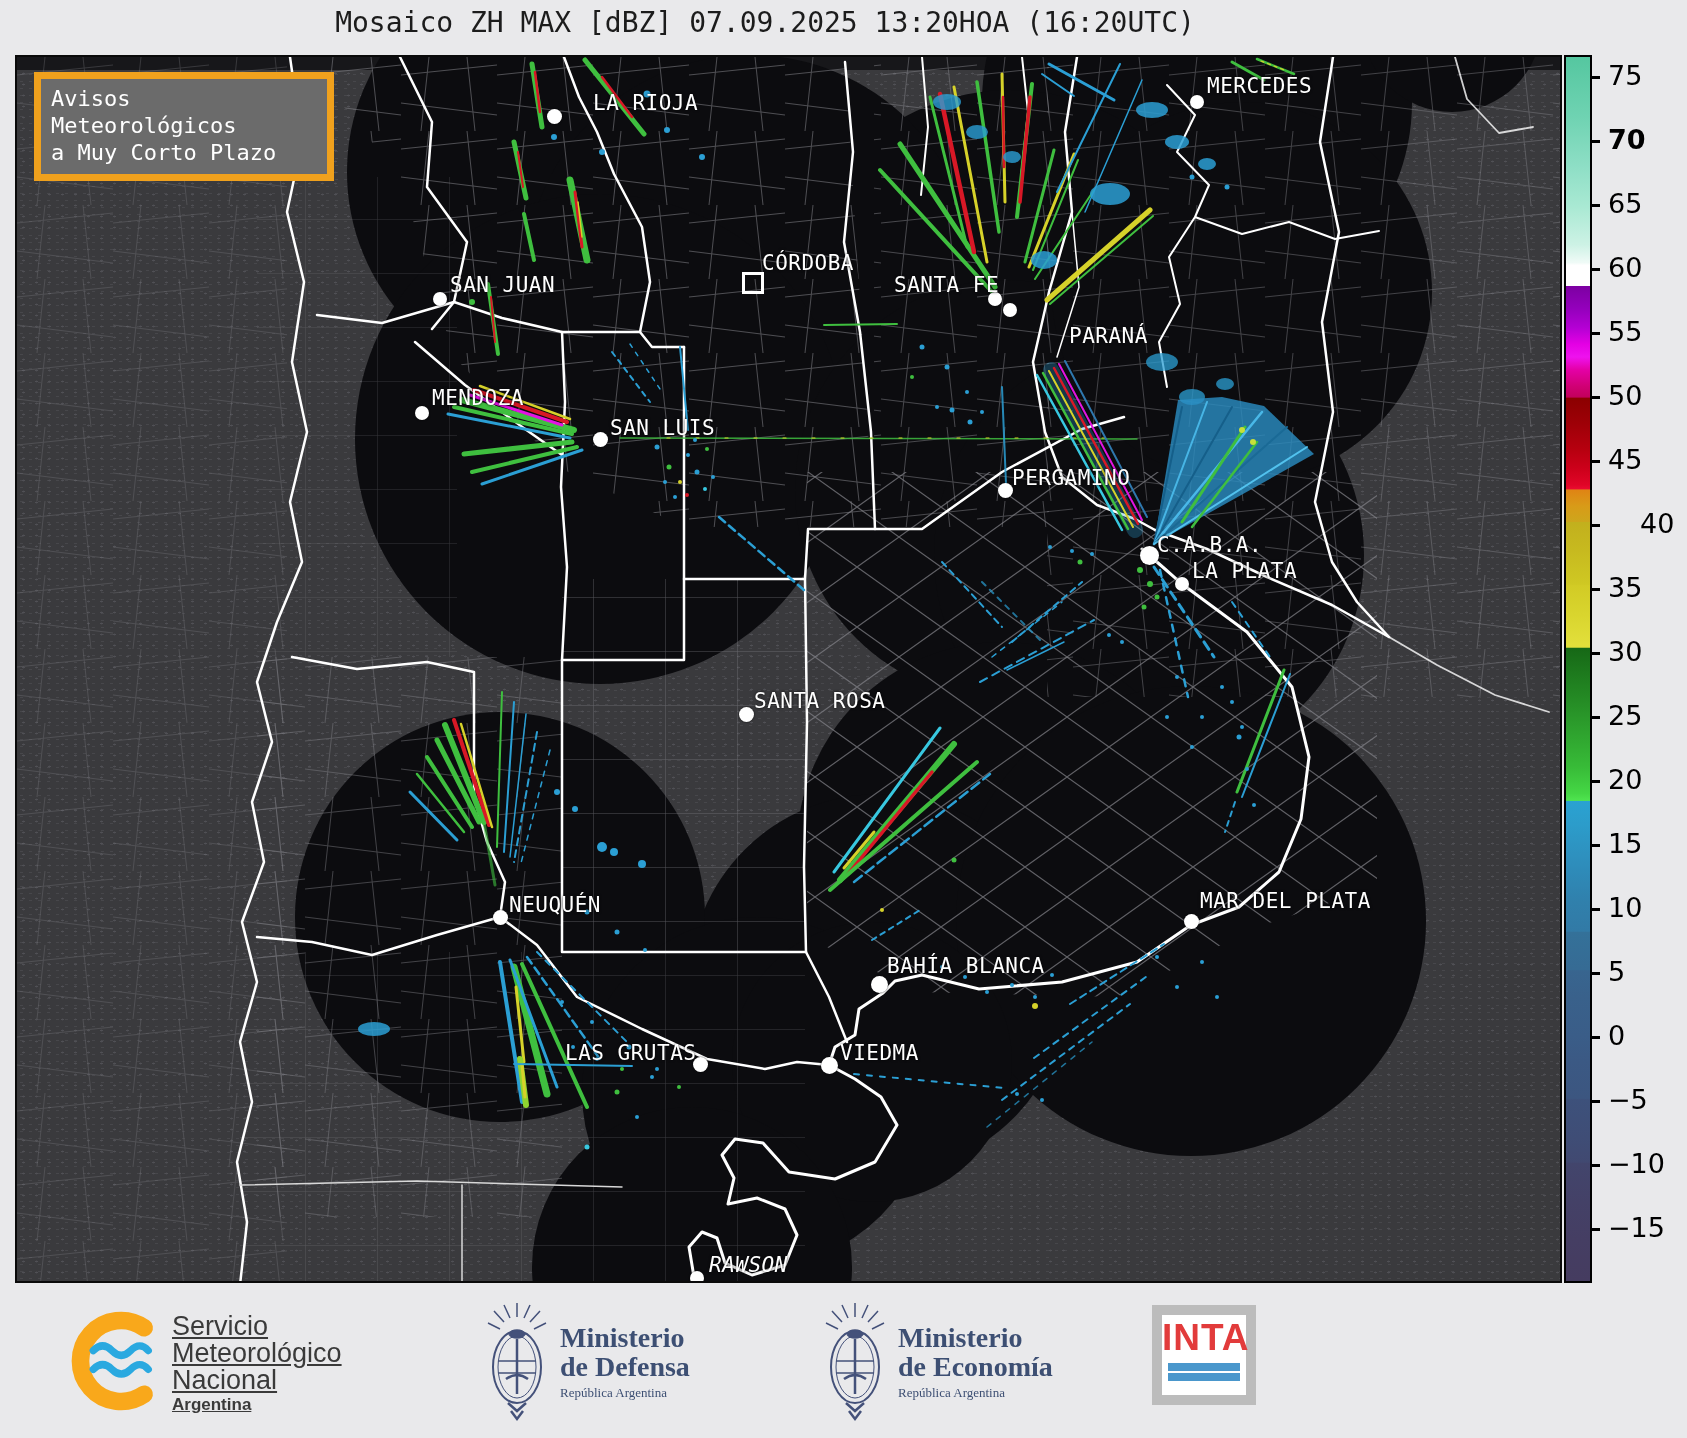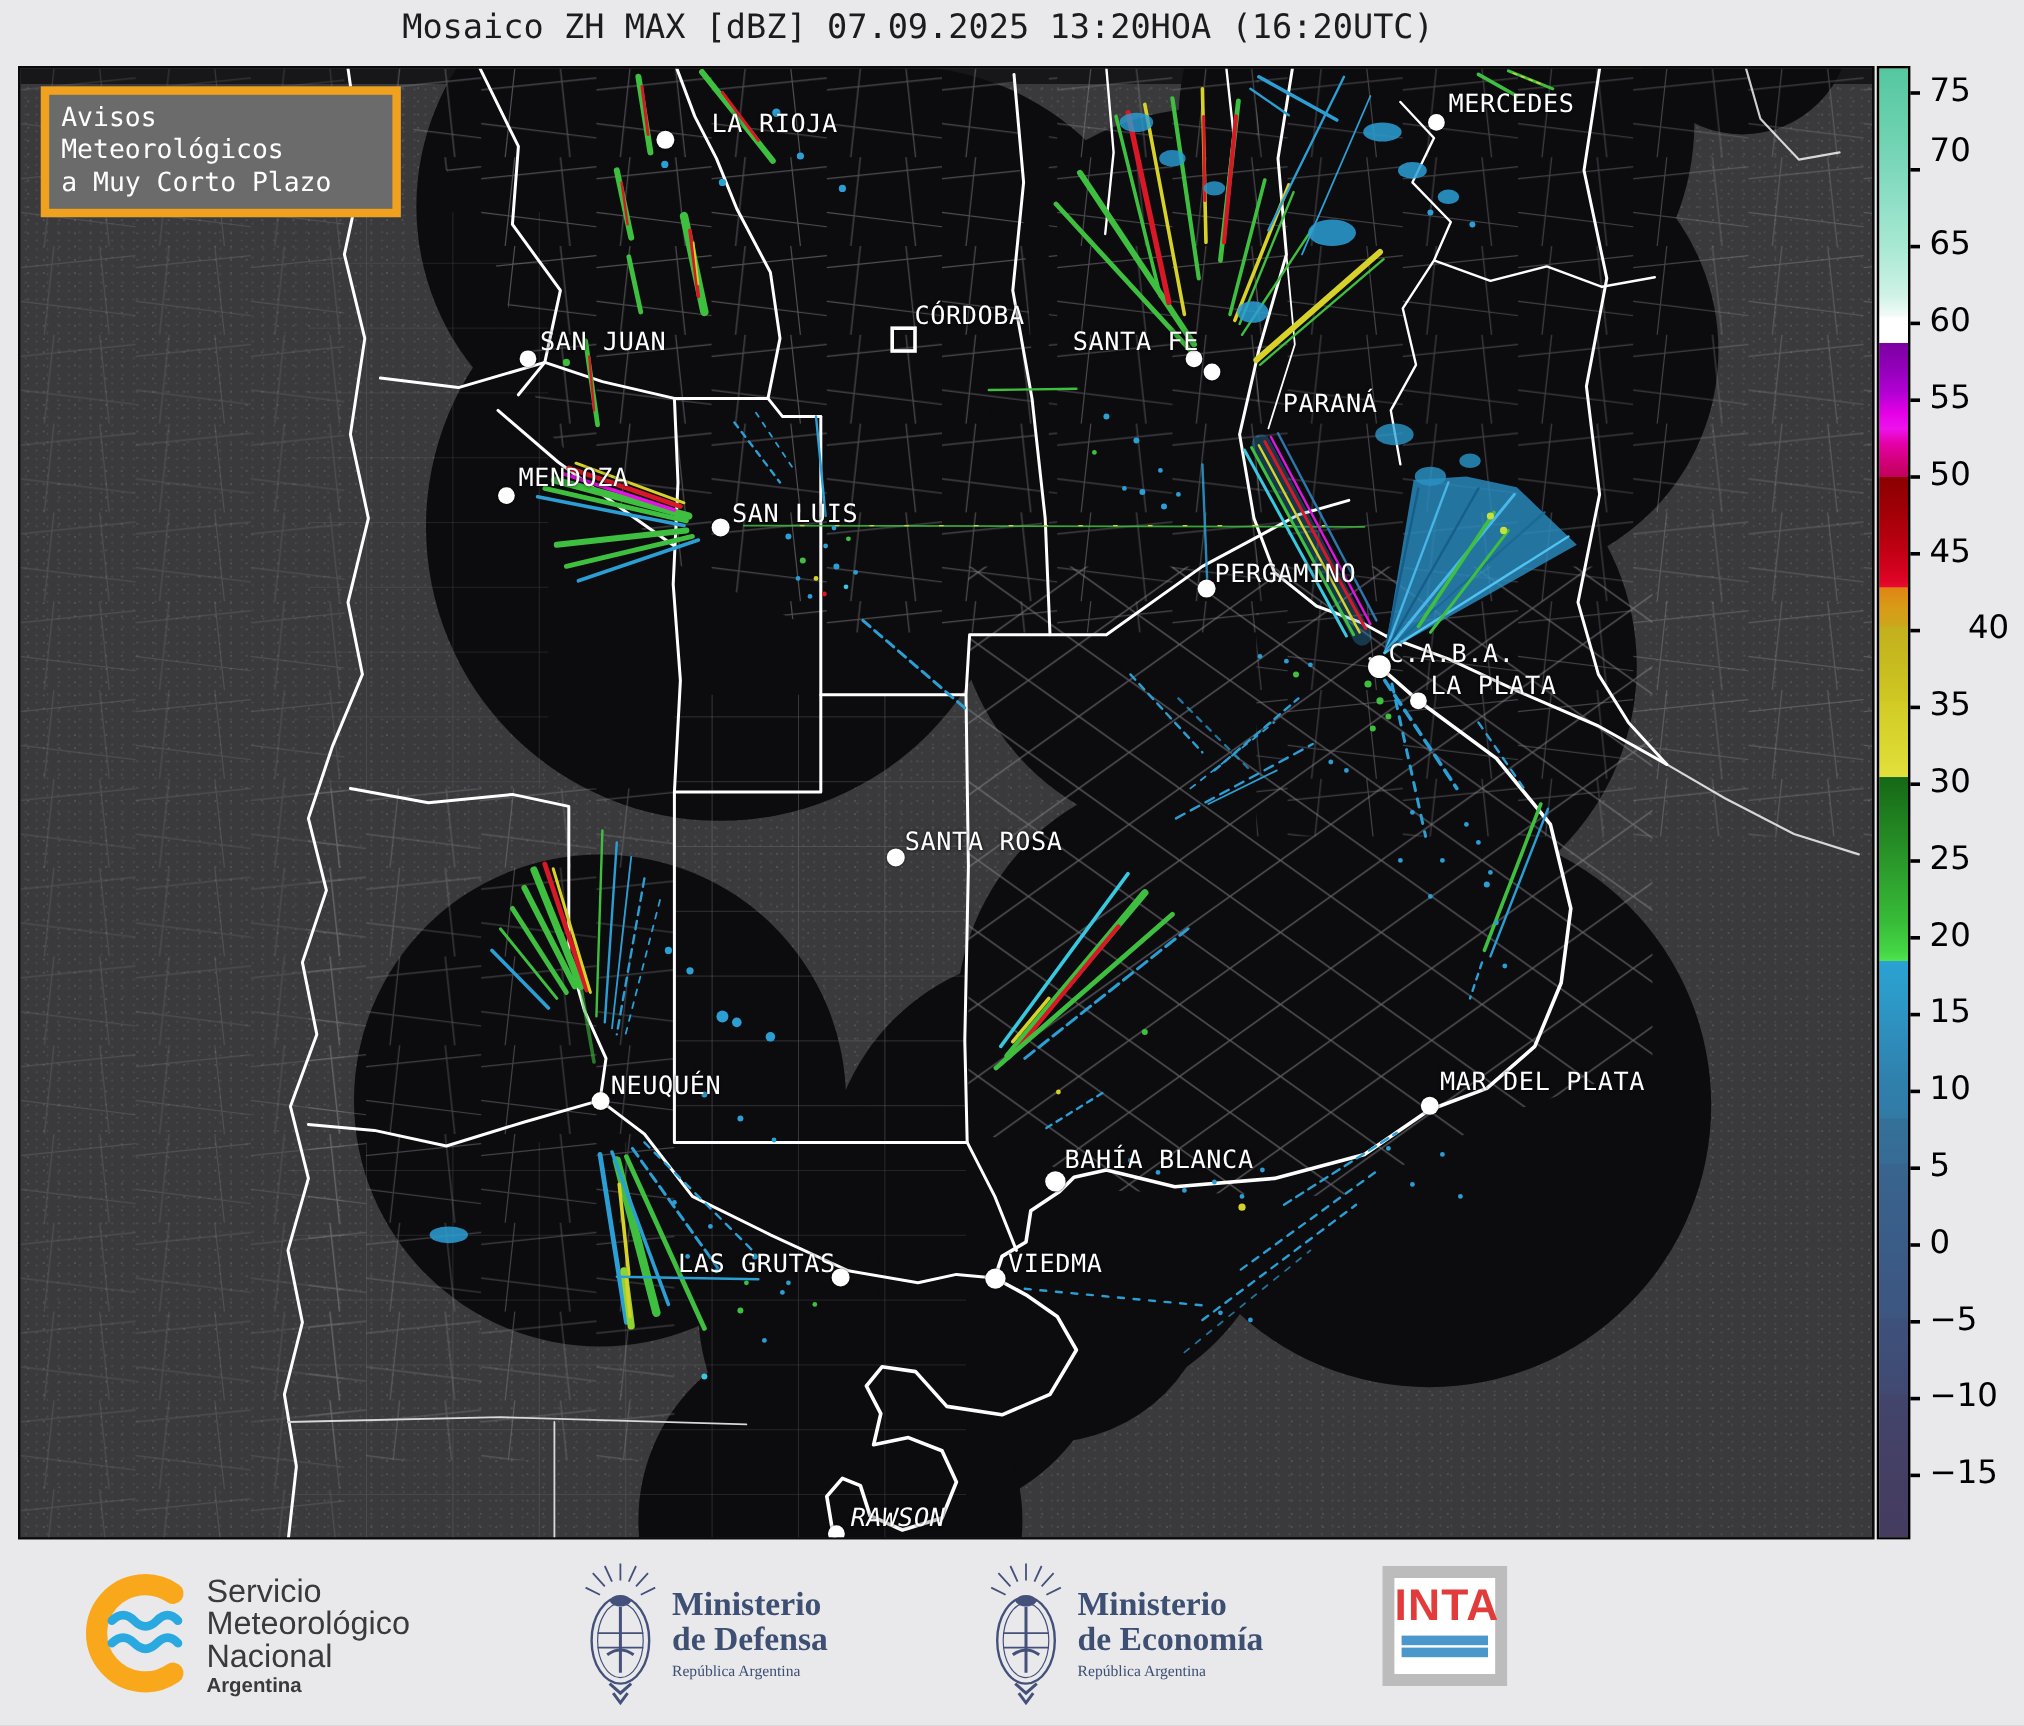--- a/index.html
+++ b/index.html
@@ -23,21 +23,21 @@
   .marker.dot{background:#fff;border-radius:50%;box-shadow:0 0 2px rgba(0,0,0,.8);}
   .marker.sq{background:transparent;border:3px solid #fff;}
   
   .cbar{position:absolute;left:1564px;top:55px;width:28px;height:1228px;box-sizing:border-box;
         border:2px solid #000;}
   .cbar-ticks{position:absolute;left:1592px;top:55px;width:90px;height:1228px;}
   .tick{position:absolute;left:0;width:8px;height:3px;background:#000;}
   .ticklabel{position:absolute;left:16px;font-family:"DejaVu Sans",sans-serif;font-size:27px;color:#000;}
   
   .footer{position:absolute;left:0;top:1283px;width:1687px;height:155px;background:#e9e9eb;}
-  .smn-text{position:absolute;left:172px;top:30px;color:#3a3a3a;font-family:"Liberation Sans",sans-serif;}
+  .smn-text{position:absolute;left:172px;top:30px;color:#3a3a3a;font-family:"Liberation Sans",sans-serif;text-decoration:underline;}
   .smn-text .l{font-size:27px;line-height:27px;font-weight:500;}
   .smn-text .s{font-size:17px;line-height:22px;font-weight:bold;}
   .min-text{position:absolute;color:#3d4f73;font-family:"Liberation Serif",serif;}
   .min-text .h{font-size:28px;line-height:29px;font-weight:bold;}
   .min-text .r{font-size:13px;line-height:24px;font-weight:normal;}
   .inta{position:absolute;left:1152px;top:22px;width:104px;height:100px;box-sizing:border-box;
         border:10px solid #bcbcbc;background:#fff;text-align:center;}
   .inta .t{font-family:"Liberation Sans",sans-serif;font-weight:bold;font-size:37px;color:#e23b3b;
         letter-spacing:1px;line-height:46px;}
   .inta .bar{height:8px;background:#4a97cc;margin:2px 6px 0 6px;}
@@ -419,21 +419,21 @@
         <div class="marker dot" style="left: 673px; top: 1214px; width: 14px; height: 14px;"></div>
         <div class="city" style="left: 692px; top: 1196px; font-style: italic;">RAWSON</div>
       </div>
   </div>
 
   <div class="cbar" id="cbar" style="background: linear-gradient(rgb(85, 199, 160) 0.02%, rgb(111, 211, 178) 4.92%, rgb(143, 223, 198) 9.09%, rgb(169, 233, 211) 12.21%, rgb(205, 242, 229) 15.34%, rgb(240, 251, 247) 16.8%, rgb(255, 255, 255) 17.01%, rgb(255, 255, 255) 18.68%, rgb(124, 0, 162) 18.73%, rgb(148, 0, 188) 20.55%, rgb(180, 0, 212) 22.12%, rgb(228, 0, 228) 23.47%, rgb(238, 18, 238) 24.51%, rgb(228, 0, 166) 25.56%, rgb(208, 0, 116) 26.91%, rgb(194, 0, 92) 27.8%, rgb(139, 0, 0) 27.85%, rgb(158, 0, 7) 29.93%, rgb(182, 0, 15) 32.02%, rgb(204, 0, 26) 33.58%, rgb(224, 5, 39) 34.94%, rgb(234, 12, 49) 35.3%, rgb(224, 132, 20) 35.36%, rgb(216, 155, 24) 36.71%, rgb(205, 166, 28) 37.96%, rgb(194, 176, 29) 38.01%, rgb(199, 186, 31) 40.36%, rgb(207, 200, 35) 43.07%, rgb(210, 203, 37) 43.17%, rgb(217, 213, 46) 45.57%, rgb(227, 224, 60) 48.23%, rgb(22, 104, 22) 48.28%, rgb(29, 121, 29) 50.26%, rgb(38, 142, 38) 52.87%, rgb(47, 165, 47) 55.47%, rgb(56, 188, 56) 58.08%, rgb(69, 215, 69) 60.16%, rgb(79, 228, 79) 60.74%, rgb(42, 162, 210) 60.79%, rgb(44, 156, 202) 62.77%, rgb(46, 144, 190) 65.37%, rgb(46, 140, 186) 66.21%, rgb(48, 128, 172) 69.02%, rgb(50, 122, 166) 71.42%, rgb(52, 113, 153) 71.52%, rgb(54, 107, 148) 74.55%, rgb(56, 101, 143) 74.65%, rgb(57, 97, 139) 76.84%, rgb(58, 93, 136) 79.97%, rgb(59, 89, 132) 82.05%, rgb(60, 86, 128) 85.07%, rgb(61, 81, 123) 85.18%, rgb(63, 77, 118) 88.31%, rgb(65, 73, 113) 90.29%, rgb(66, 69, 108) 90.39%, rgb(68, 65, 103) 93.52%, rgb(69, 62, 99) 96.64%, rgb(69, 60, 96) 99.98%);"></div>
   <div class="cbar-ticks" id="cbar-ticks">
       <div class="tick" style="top: 20.5px;"></div>
       <div class="ticklabel" style="top: 5px;">75</div>
       <div class="tick" style="top: 84.5px;"></div>
-      <div class="ticklabel" style="top: 55px;">70</div>
+      <div class="ticklabel" style="top: 69px; font-weight: bold;">70</div>
       <div class="tick" style="top: 148.5px;"></div>
       <div class="ticklabel" style="top: 133px;">65</div>
       <div class="tick" style="top: 212.5px;"></div>
       <div class="ticklabel" style="top: 197px;">60</div>
       <div class="tick" style="top: 276.5px;"></div>
       <div class="ticklabel" style="top: 261px;">55</div>
       <div class="tick" style="top: 340.5px;"></div>
       <div class="ticklabel" style="top: 325px;">50</div>
       <div class="tick" style="top: 404.5px;"></div>
       <div class="ticklabel" style="top: 389px;">45</div>

